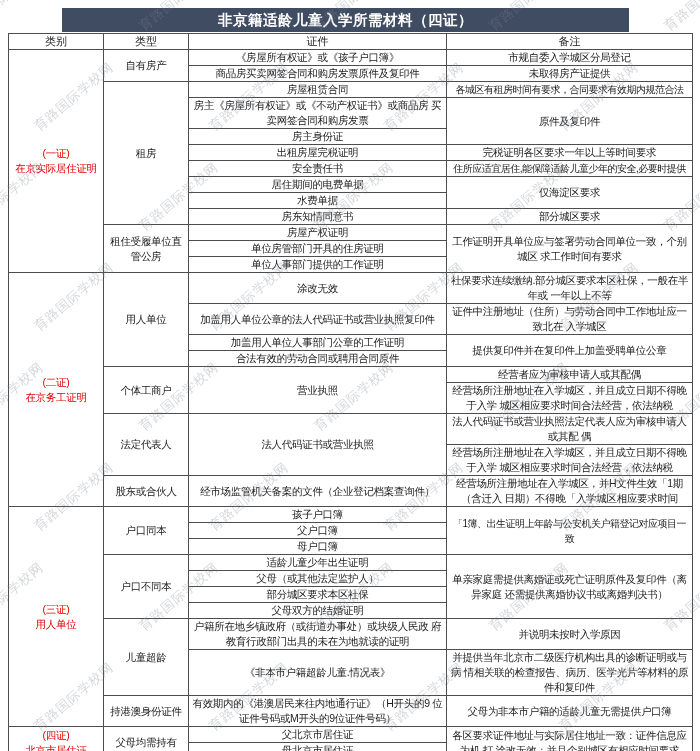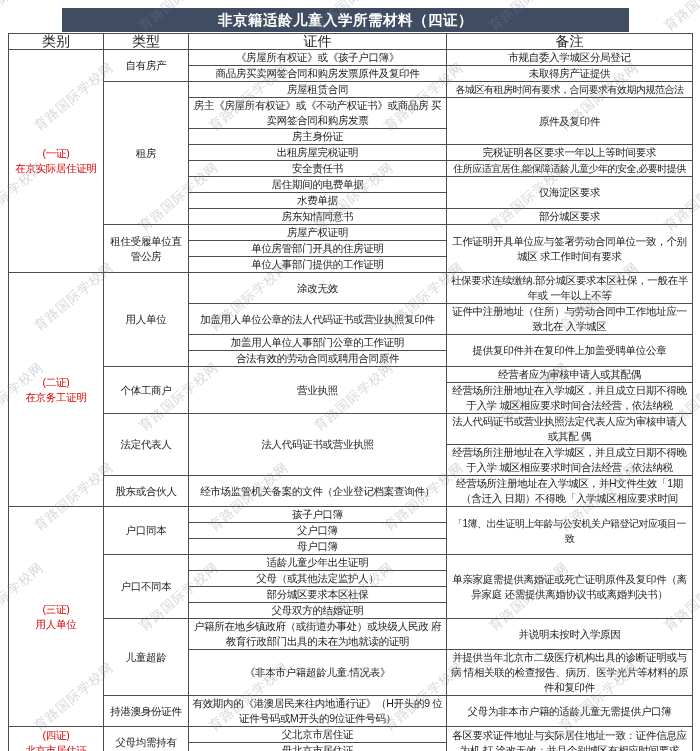--- a/index.html
+++ b/index.html
@@ -18,21 +18,21 @@
     background:#3f4c61;color:#ffffff;font-weight:bold;font-size:14.5px;text-align:center;
     letter-spacing:0.5px;
   }
   table{border-collapse:collapse;table-layout:fixed;width:684px;}
   col.c1{width:95px;}col.c2{width:85px;}col.c3{width:258px;}col.c4{width:246px;}
   td{
     border:1px solid #4d4d4d;text-align:center;vertical-align:middle;
     padding:0 2px;line-height:15px;font-size:10.5px;color:#1c1c1c;
     letter-spacing:-0.3px;overflow:hidden;
   }
-  tr.hdr td{font-size:14px;letter-spacing:0;}
+  tr.hdr td{font-size:11px;letter-spacing:0;}
   td.cat{color:#e00000;font-weight:normal;white-space:pre-line;font-size:10.5px;}
   td.fit{font-size:10px;letter-spacing:-0.5px;}
 </style>
 </head>
 <body>
 
 <div id="watermarks">
     <div class="wm" style="left: -45px; top: -12px;">育路国际学校网</div>
     <div class="wm" style="left: 130px; top: -12px;">育路国际学校网</div>
     <div class="wm" style="left: 305px; top: -12px;">育路国际学校网</div>

